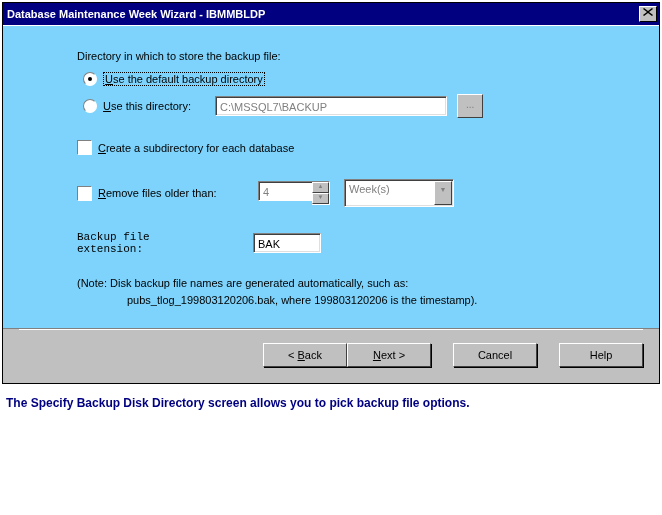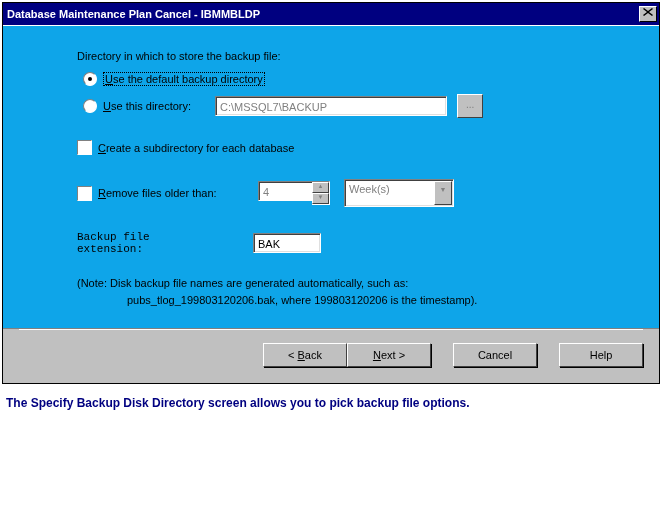--- a/index.html
+++ b/index.html
@@ -62,21 +62,21 @@
     padding-left: 24px;
   }
   .header-icon {
     width: 48px;
     height: 40px;
     margin-left: 10px;
     position: relative;
   }
   .content {
     padding: 24px 40px 20px 74px;
-    background: #0ea5e9;
+    background: #7dd3fc;
     border-top: 1px solid #ffffff;
   }
   .row {
     display: flex;
     align-items: center;
     margin-bottom: 10px;
   }
   .field-label { font-size: 11px; }
   .intro-label { margin-bottom: 10px; }
   .radio-row { margin-left: 6px; margin-bottom: 8px; }
@@ -266,21 +266,21 @@
     font-family: Arial, sans-serif;
   }
   .sep-row { height: 14px; }
 </style>
 </head>
 <body>
 
 <div class="window">
 
   <div class="titlebar">
-    <span class="titlebar-title">Database Maintenance Plan Cancel - IBMMBLDP</span>
+    <span class="titlebar-title">Database Maintenance Week Wizard - IBMMBLDP</span>
     <div class="close-btn">
       <svg width="10" height="8" viewBox="0 0 10 8">
           <path d="M1 0 L5 3 L9 0 L10 1 L6 4 L10 7 L9 8 L5 5 L1 8 L0 7 L4 4 L0 1 Z" fill="#000"></path>
         </svg>
     </div>
   </div>
 
 
   <div class="content">
 

